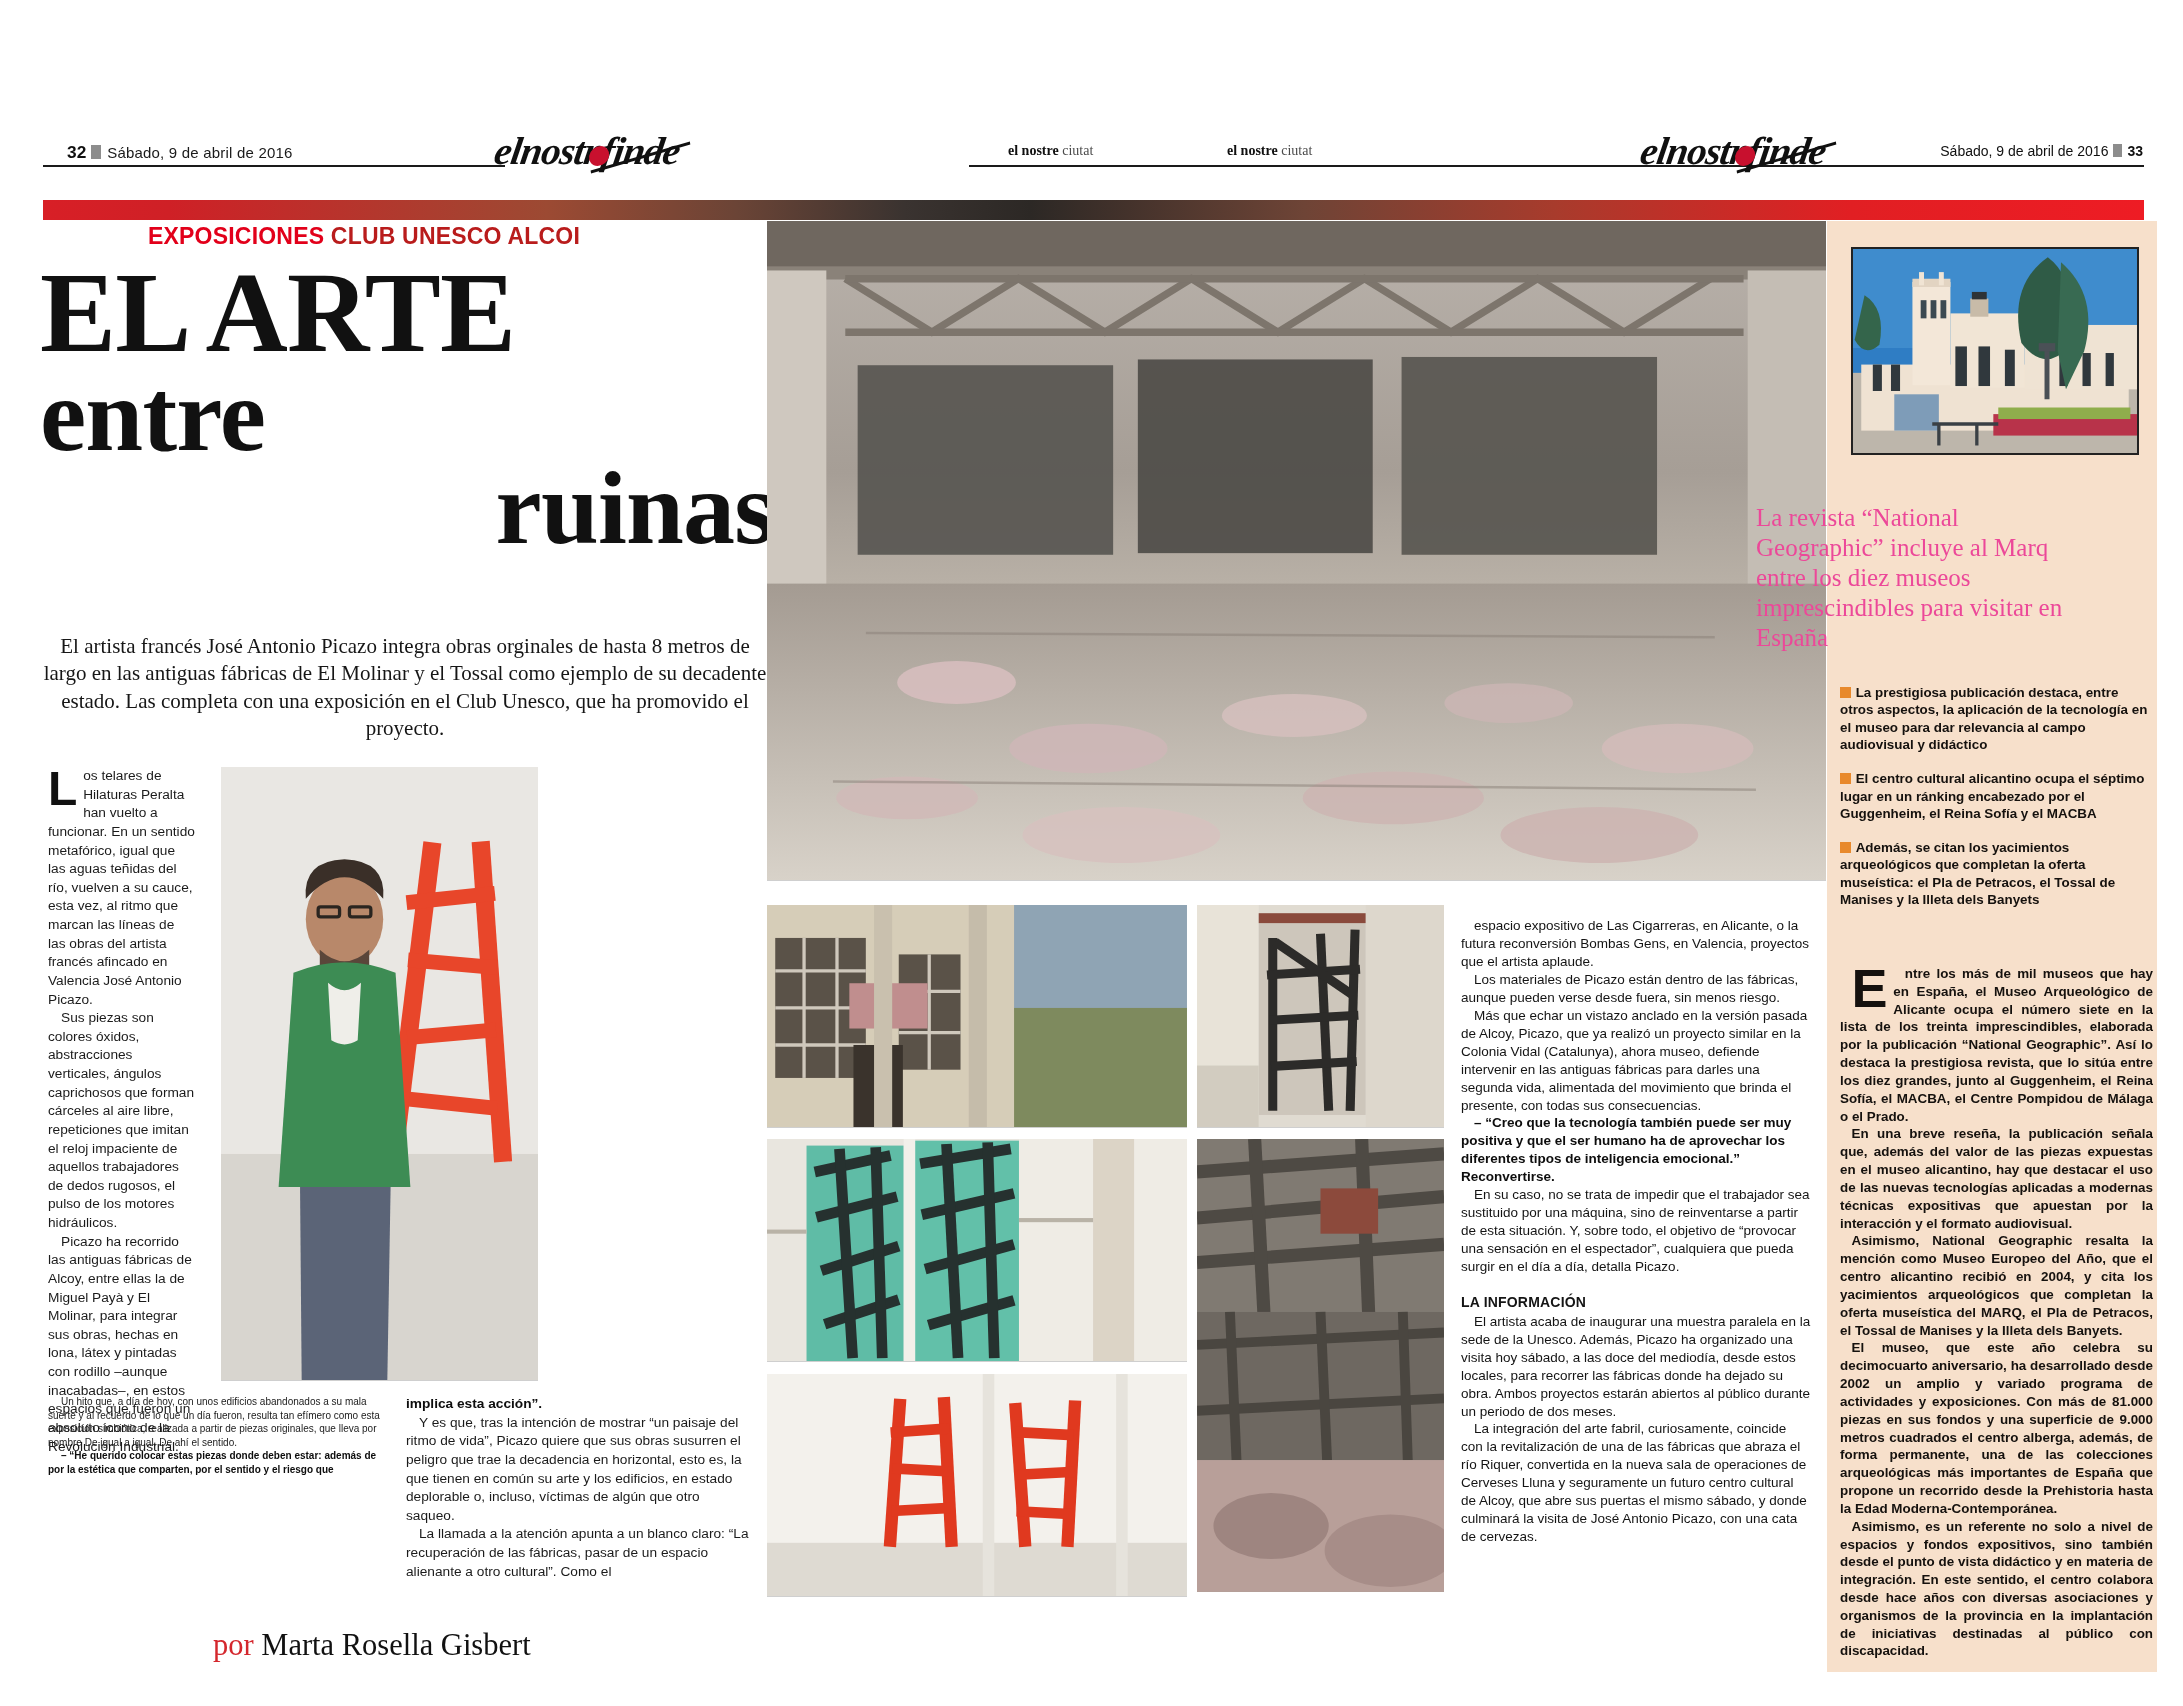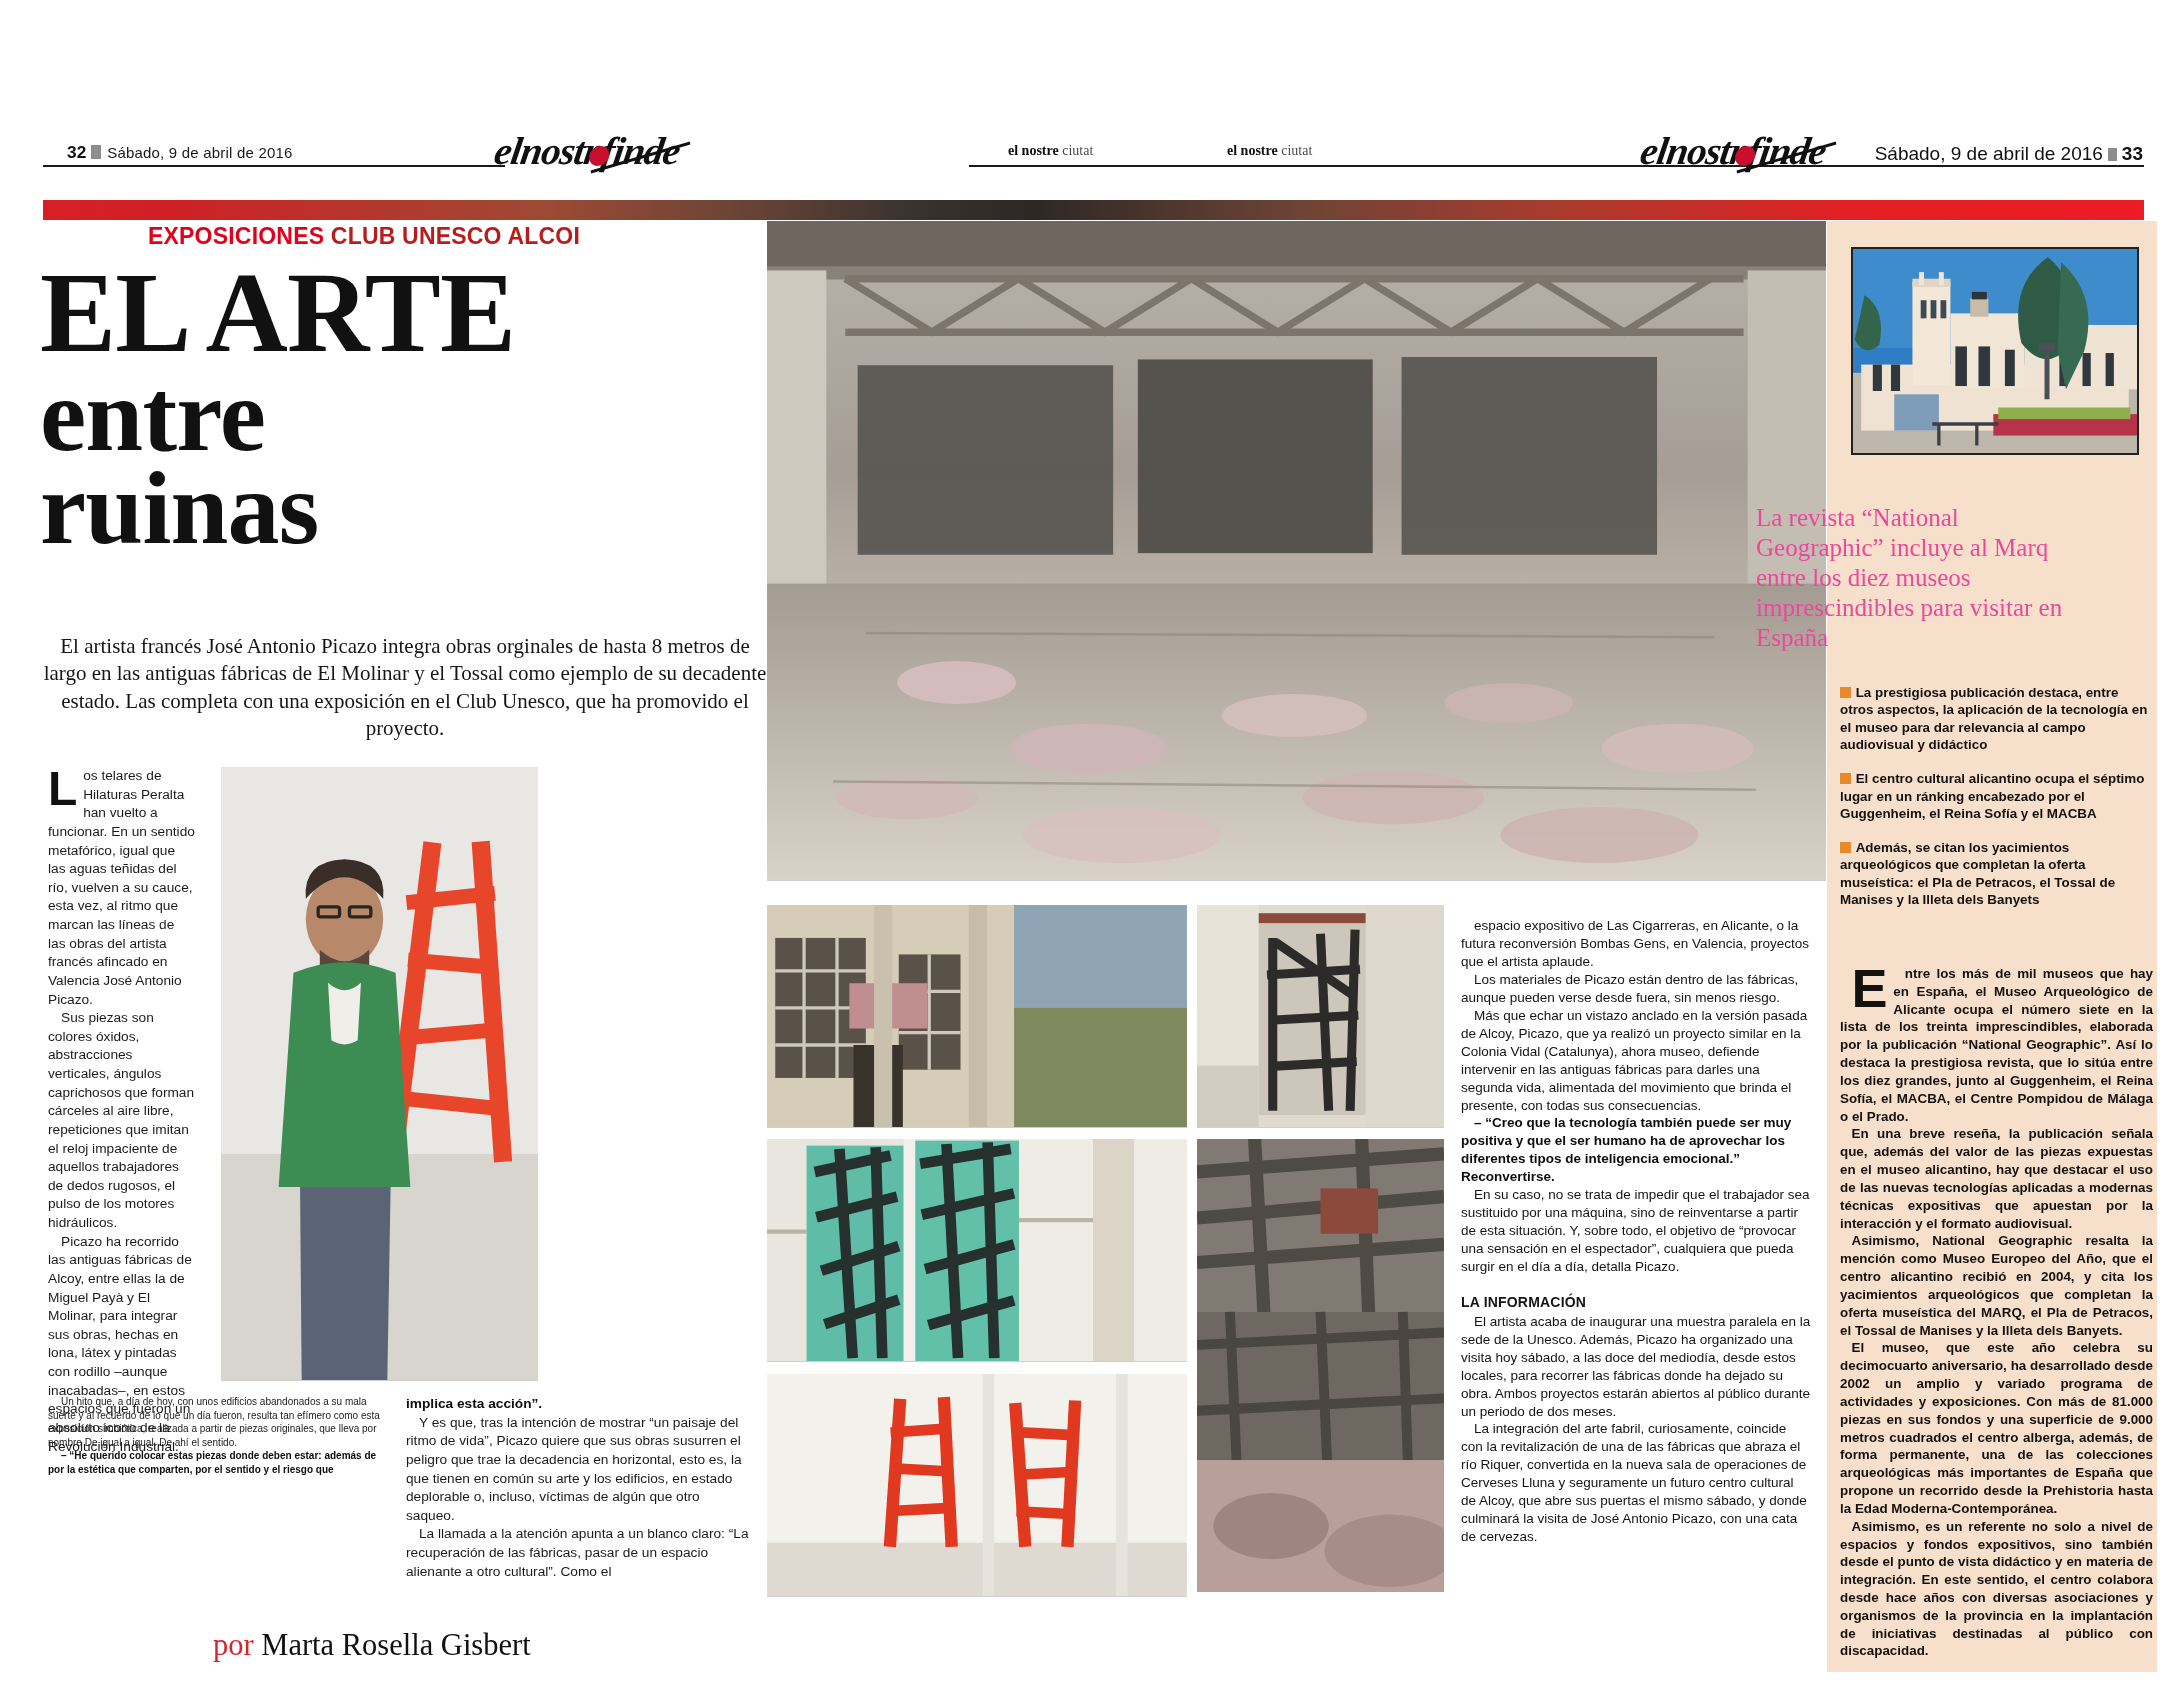--- a/index.html
+++ b/index.html
@@ -27,36 +27,36 @@
   .rail-a{left:969px;width:284px;}
   .rail-b{left:1253px;width:792px;}
   .rail-c{left:2045px;width:99px;}
 
   .sec-lbl{position:absolute;top:143px;font-size:14px;font-family:"Liberation Serif", serif;}
   .sec-lbl b{font-weight:bold;}
   .sec-lbl span{color:#4a4a4a;margin-top:31px;}
   .sec-a{left:1008px;}
   .sec-b{left:1227px;}
 
-  .folio-right{position:absolute;right:40px;top:143px;font-size:19px;text-align:right;white-space:nowrap;}
+  .folio-right{position:absolute;right:40px;top:143px;font-size:14px;text-align:right;white-space:nowrap;}
   .folio-right .sq{display:inline-block;width:9px;height:12.4px;background:#8d8d8d;margin:0 5px -0.8px 5px;}
 
   
   #redbar{position:absolute;left:43px;top:200px;width:2101px;height:20px;
     background:linear-gradient(90deg,#d81f26 0%,#cf2026 6%,#9c4a33 24%,#6b4436 33%,#3a3330 41%,
     #2c2825 47%,#6e4436 60%,#a83b2c 72%,#e11f23 86%,#ee1c24 100%);}
   .kicker{position:absolute;left:148px;top:223px;font-size:23px;font-weight:bold;letter-spacing:0.2px;}
   .kicker .k-red{color:#e2001a;}
   .kicker .k-blk{color:#b91c1c;}
 
   .headline{position:absolute;left:40px;top:264px;width:734px;
     font-family:"Liberation Serif", serif;font-weight:bold;color:#111;line-height:.86;}
   .hl-1{font-size:114px;letter-spacing:-0.8px;display:block;}
   .hl-2{font-size:104px;letter-spacing:-0.8px;display:block;margin-top:8.2px;}
-  .hl-3{font-size:104px;letter-spacing:-0.8px;display:block;margin-top:3.3px;}
+  .hl-3{font-size:104px;letter-spacing:-0.8px;display:block;margin-top:3.3px;text-align:right;}
 
   .standfirst{position:absolute;left:43px;top:633px;width:724px;text-align:center;
     font-family:"Liberation Serif", serif;font-size:21px;line-height:1.3;color:#161616;}
 
   
   .col-narrow{position:absolute;left:48px;top:767px;width:147px;font-size:13.7px;line-height:1.36;
               text-align:left;color:#1b1b1b;}
   .col-narrow p{margin:0;text-indent:13px;}
   .col-narrow p.first{text-indent:0;}
   .dropcap{float:left;font-family:"Liberation Sans", sans-serif;font-weight:bold;font-size:48px;

